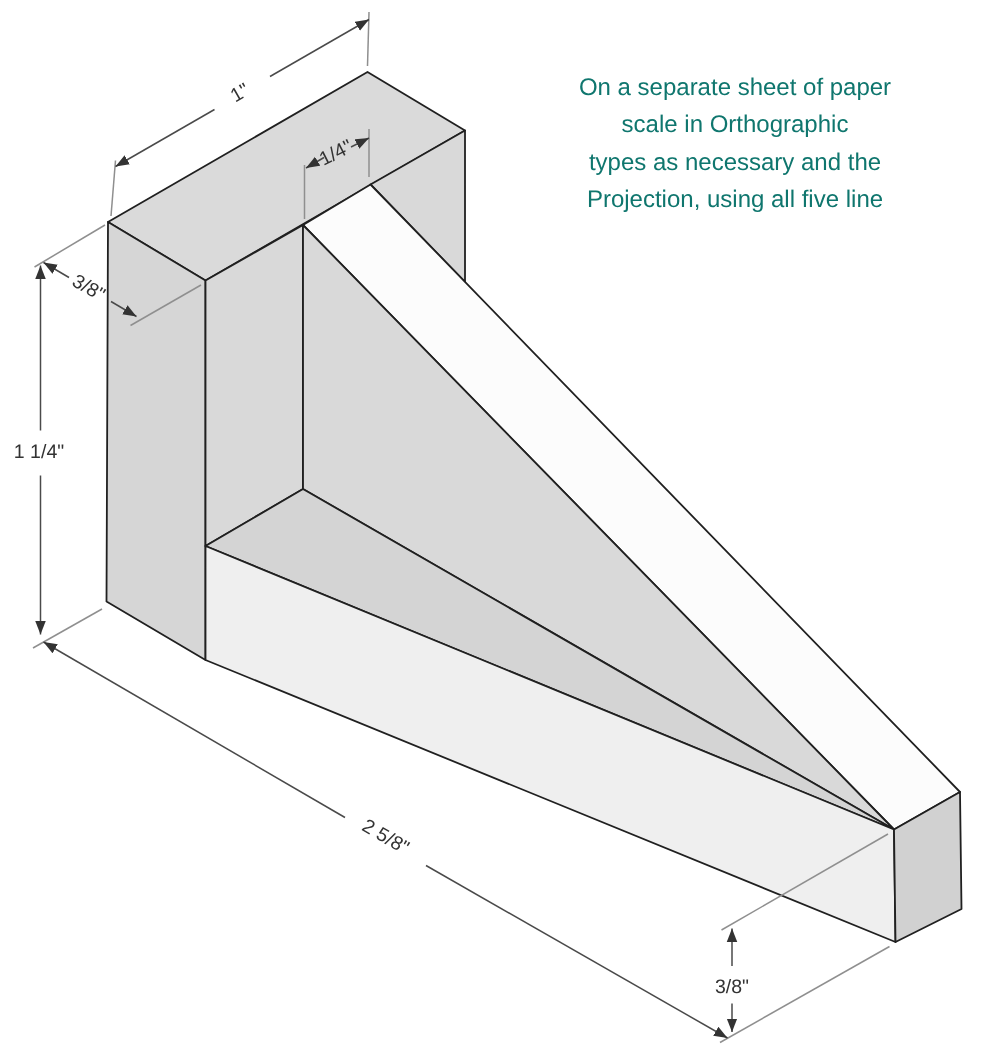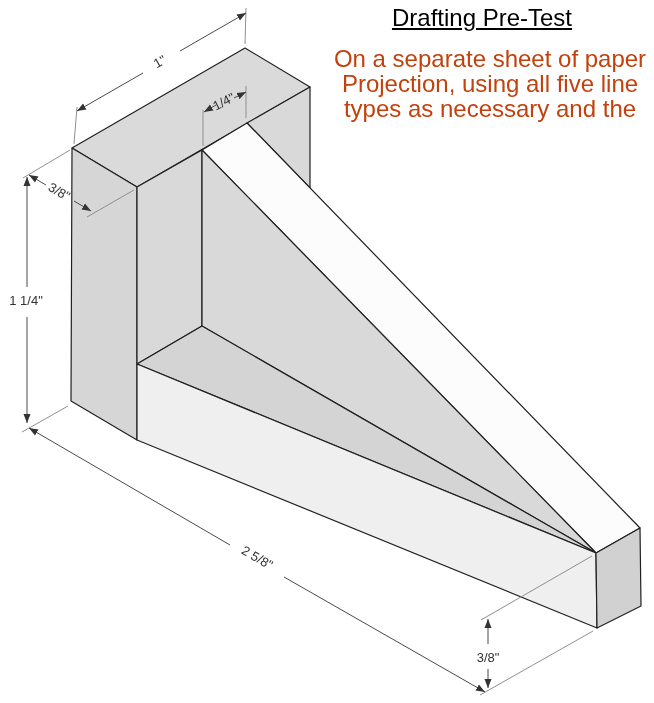--- a/index.html
+++ b/index.html
@@ -6,21 +6,21 @@
   #page{position:relative;width:654px;height:703px;background:#ffffff;overflow:hidden;
         font-family:"Liberation Sans",sans-serif;}
   #iso{position:absolute;left:0;top:0;}
   .face{stroke:#202020;stroke-width:1.2;stroke-linejoin:round;}
   .ext{stroke:#8f8f8f;stroke-width:1;fill:none;}
   .dim{stroke:#4a4a4a;stroke-width:1;fill:none;}
   .dimlabel{font-family:"Liberation Sans",sans-serif;font-size:13px;fill:#333;}
   .title{position:absolute;left:340px;top:4px;width:284px;text-align:center;
          font-size:24px;color:#000;text-decoration:underline;white-space:nowrap;}
   .para{position:absolute;left:326px;top:46px;width:328px;text-align:center;
-        font-size:24px;line-height:25px;color:#c2410c;}
+        font-size:16px;line-height:25px;color:#0f766e;}
   .para div{white-space:nowrap;}
 </style>
 </head>
 <body>
 
 <div id="page">
 
   <svg id="iso" width="654" height="703" viewBox="0 0 654 703">
     <defs>
       <marker id="arr" markerWidth="10" markerHeight="8" refX="9" refY="4" orient="auto" markerUnits="userSpaceOnUse">
@@ -80,21 +80,21 @@
       <text class="dimlabel" text-anchor="middle" y="4" transform="translate(257,558) rotate(30)">2 5/8"</text>
     </g>
 
     <g>
       <line class="dim" x1="488" y1="644" x2="488" y2="619" marker-end="url(#arr)"></line>
       <line class="dim" x1="488" y1="669" x2="488" y2="688" marker-end="url(#arr)"></line>
       <text class="dimlabel" text-anchor="middle" x="488" y="662">3/8"</text>
     </g>
   </svg>
 
-  <div class="title">Drafting Pre-Test</div>
 
   <div class="para">
     <div>On a separate sheet of paper</div>
+    <div>scale in Orthographic</div>
+    <div>types as necessary and the</div>
     <div>Projection, using all five line</div>
-    <div>types as necessary and the</div>
   </div>
 
 </div>
 
 </body></html>

